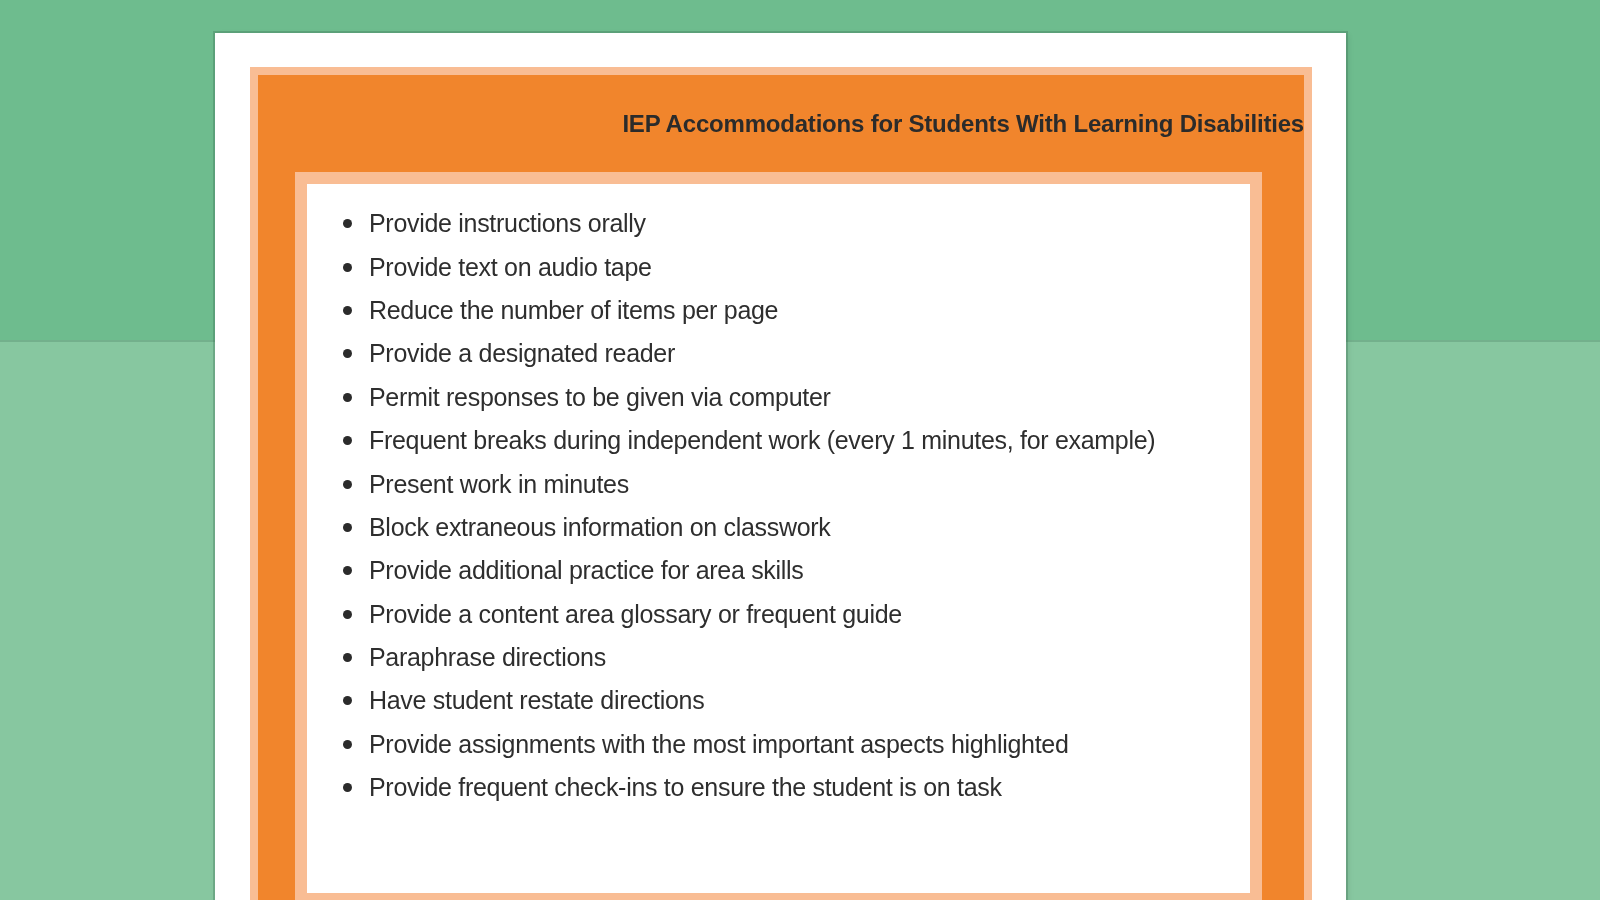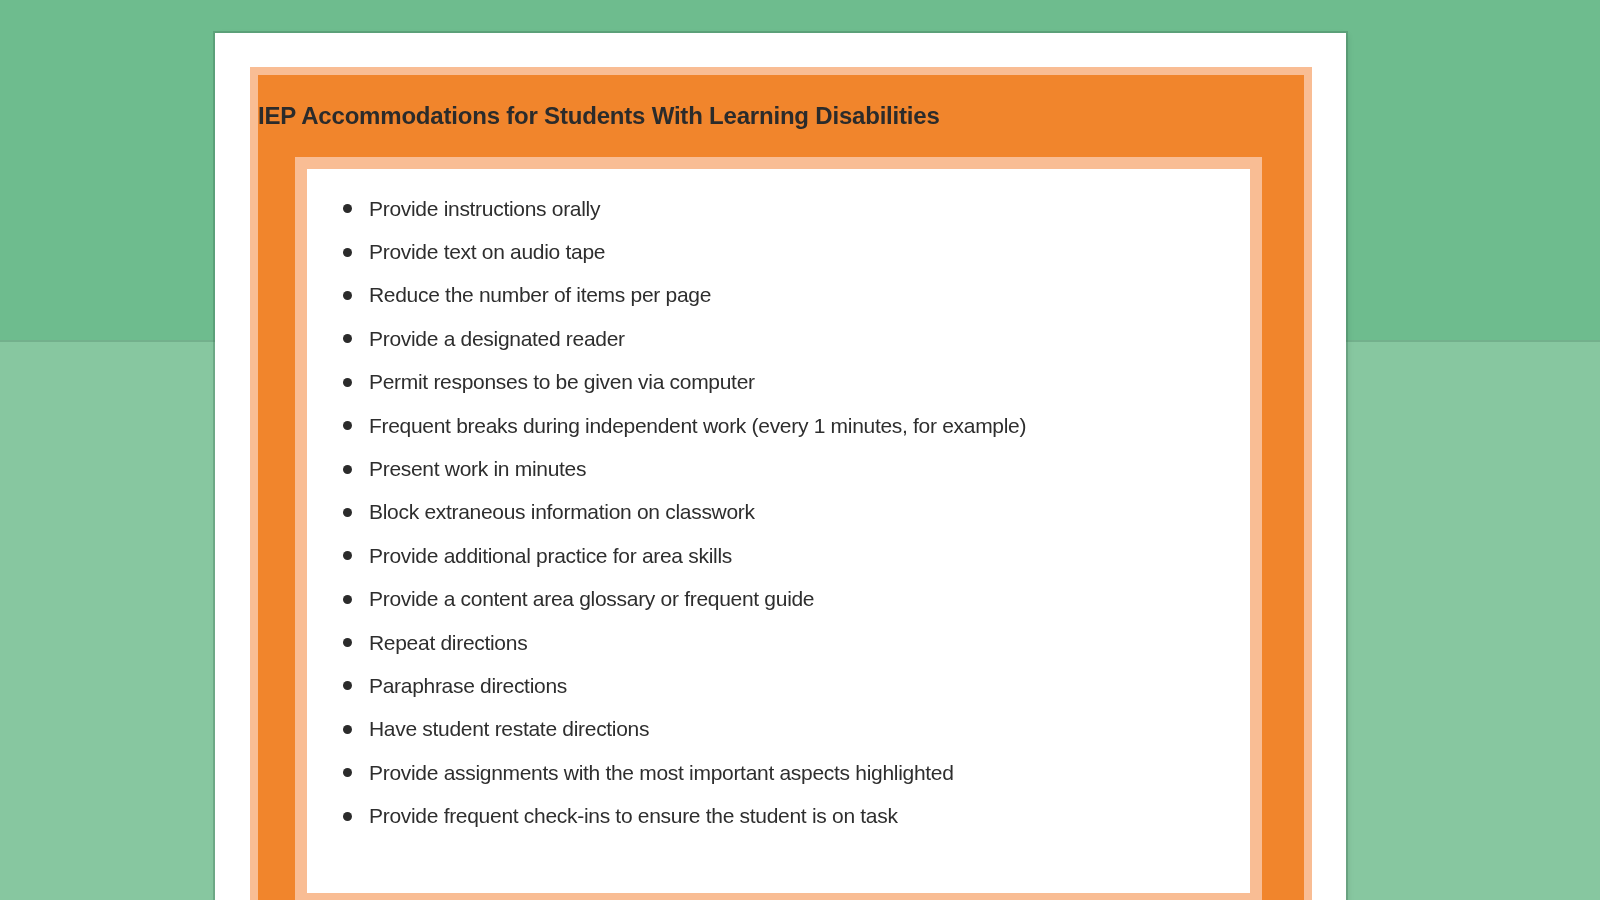--- a/index.html
+++ b/index.html
@@ -32,22 +32,22 @@
     background: #F9BD94;
     padding: 8px;
   }
   .frame-fill {
     width: 100%; height: 100%;
     background: #F1852C;
     display: flex; flex-direction: column;
   }
 
   .title-area {
-    height: 82px; flex: none;
-    display: flex; align-items: center; justify-content: flex-start;
+    height: 97px; flex: none;
+    display: flex; align-items: center; justify-content: flex-end;
   }
   .poster-title {
     font-size: 24px; font-weight: bold;
     letter-spacing: -0.2px;
     color: #2B2B2B;
     white-space: nowrap;
   }
 
   .panel {
     flex: 1;
@@ -68,21 +68,21 @@
     display: flex; align-items: center;
   }
   .bullet {
     flex: none;
     width: 9px; height: 9px;
     border-radius: 50%;
     background: #2B2B2B;
     margin-right: 17px;
   }
   .item-text {
-    font-size: 21px;
+    font-size: 25px;
     letter-spacing: -0.3px;
     color: #2E2E2E;
     white-space: nowrap;
   }
 </style>
 </head>
 <body>
 
 <div class="stage">
   <div class="band-top"></div>
@@ -133,24 +133,20 @@
               <li>
                   <span class="bullet"></span>
                   <span class="item-text">Provide additional practice for area skills</span>
                 </li>
               <li>
                   <span class="bullet"></span>
                   <span class="item-text">Provide a content area glossary or frequent guide</span>
                 </li>
               <li>
                   <span class="bullet"></span>
-                  <span class="item-text">Repeat directions</span>
-                </li>
-              <li>
-                  <span class="bullet"></span>
                   <span class="item-text">Paraphrase directions</span>
                 </li>
               <li>
                   <span class="bullet"></span>
                   <span class="item-text">Have student restate directions</span>
                 </li>
               <li>
                   <span class="bullet"></span>
                   <span class="item-text">Provide assignments with the most important aspects highlighted</span>
                 </li>

